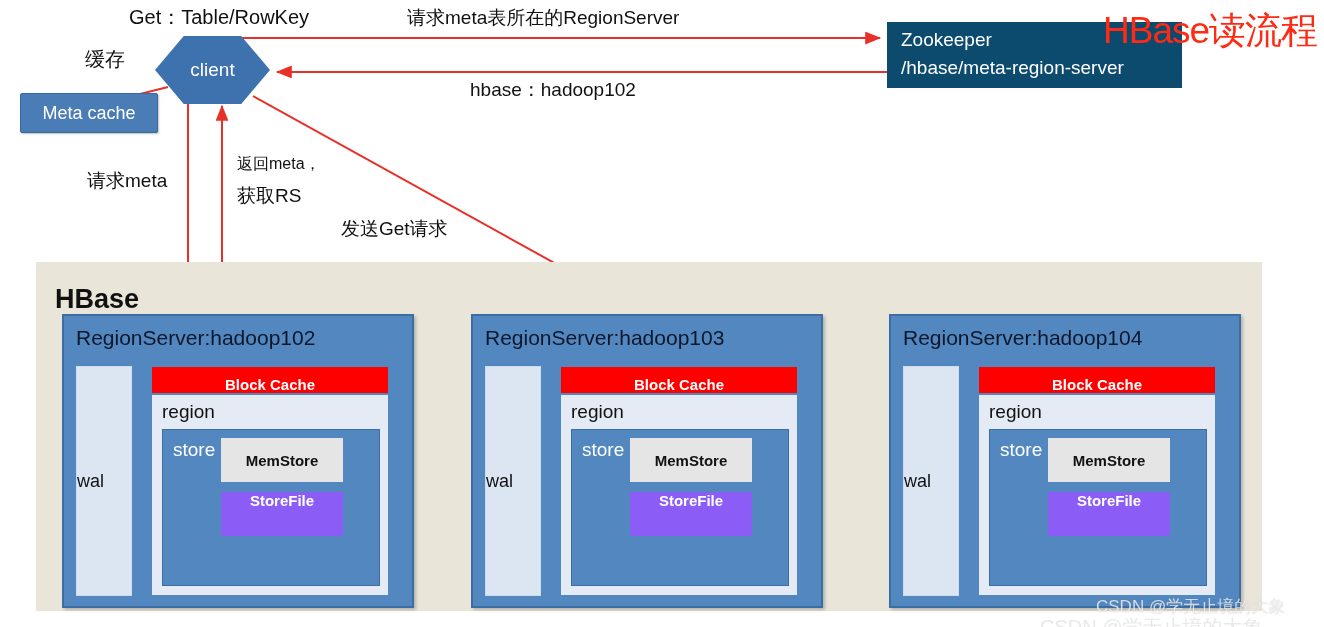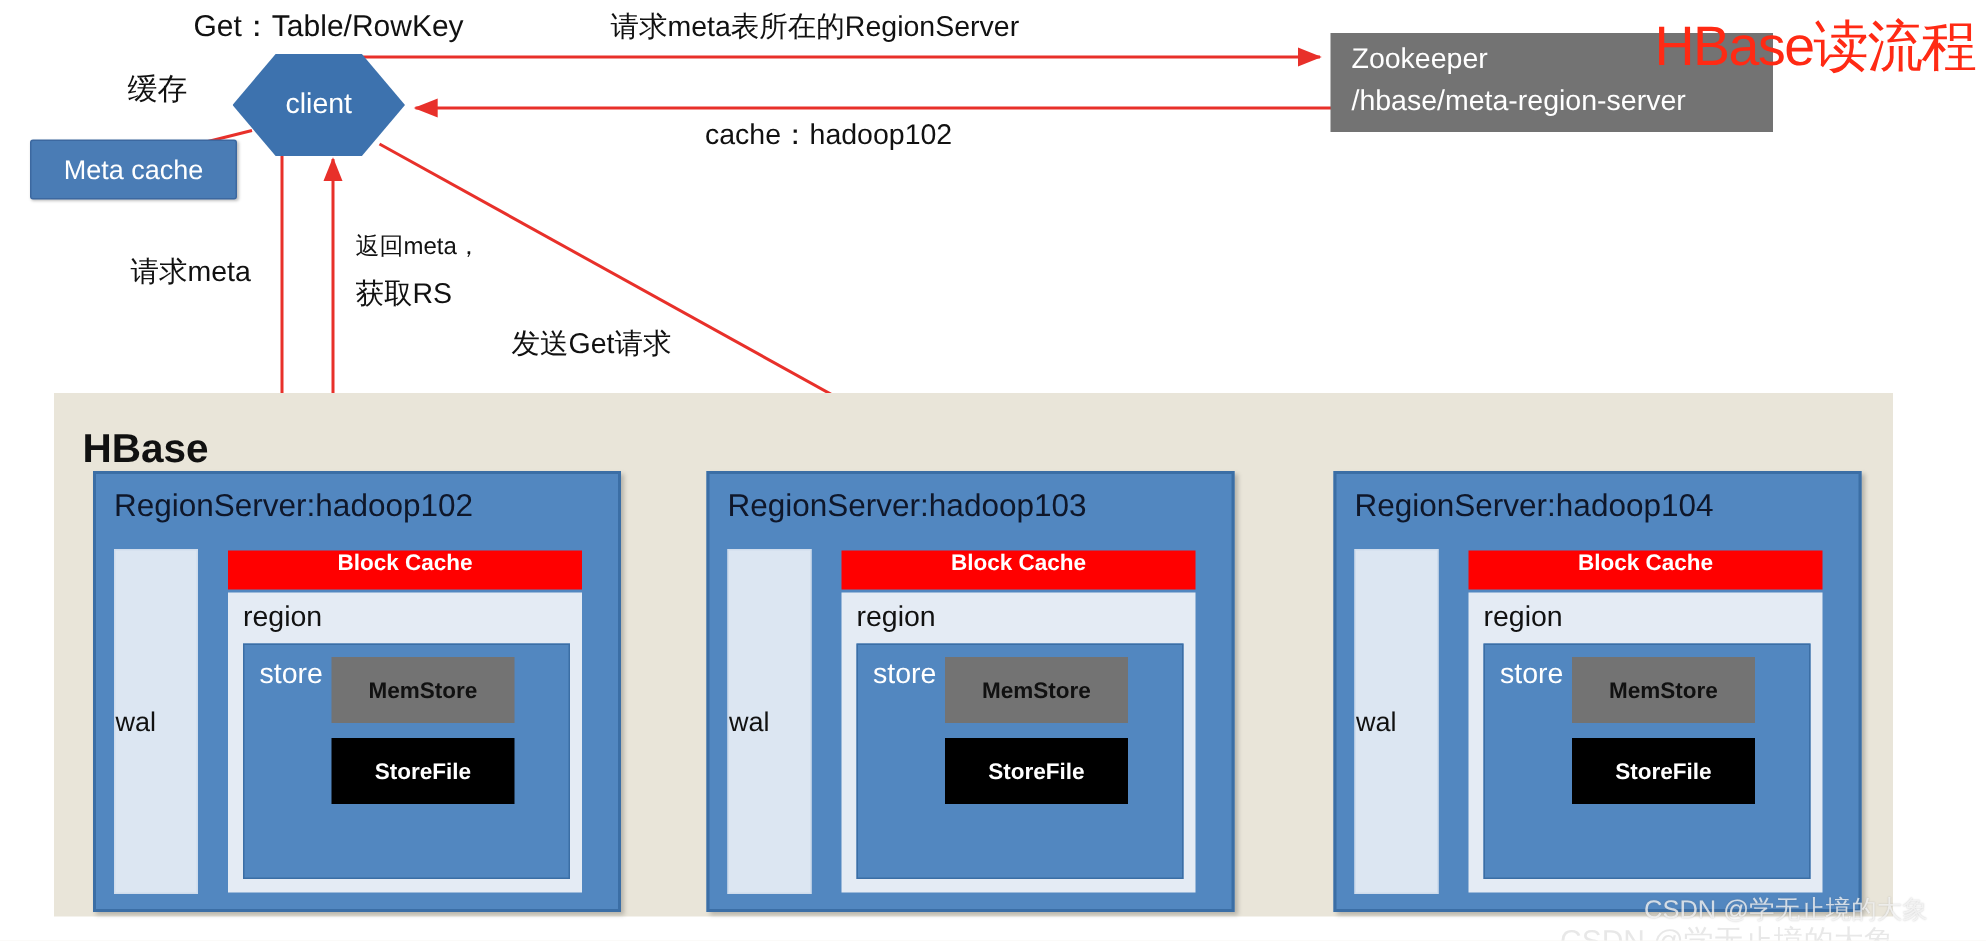--- a/index.html
+++ b/index.html
@@ -17,21 +17,21 @@
   
   .title{
     left:1103px;top:6px;
     font-size:37px;color:#FF2A14;font-weight:400;
     letter-spacing:-1px;white-space:nowrap;z-index:30;
   }
 
   
   .zk{
     left:887px;top:22px;width:295px;height:66px;
-    background:#737373;z-index:6;
+    background:#0c4a6e;z-index:6;
   }
   .zk .l1{position:absolute;left:14px;top:7px;color:#fff;font-size:19px;white-space:nowrap;}
   .zk .l2{position:absolute;left:14px;top:35px;color:#fff;font-size:19px;white-space:nowrap;}
 
   
   .client{
     left:155px;top:36px;width:115px;height:68px;
     background:#3D72AE;
     clip-path:polygon(25% 0%,75% 0%,100% 50%,75% 100%,25% 100%,0% 50%);
     z-index:8;
@@ -85,43 +85,43 @@
   }
   .wal{
     position:absolute;left:12px;top:50px;width:54px;height:228px;
     background:#DCE6F2;border:1px solid #cfdcec;
     display:flex;align-items:center;
   }
   .wal span{color:#111;font-size:18px;}
   .blockcache{
     position:absolute;left:88px;top:51px;width:236px;height:26px;
     background:#FF0000;
-    display:flex;align-items:flex-start;justify-content:center;
+    display:flex;align-items:flex-end;justify-content:center;
   }
   .blockcache span{color:#ffffff;font-size:15px;font-weight:bold;}
   .region{
     position:absolute;left:88px;top:79px;width:236px;height:200px;
     background:#E4EBF4;
   }
   .region>.rname{position:absolute;left:10px;top:6px;color:#111;font-size:19px;}
   .store{
     position:absolute;left:10px;top:34px;width:216px;height:155px;
     background:#5287C0;border:1px solid #3B6EA5;
   }
   .store>.sname{position:absolute;left:10px;top:9px;color:#ffffff;font-size:19px;}
   .memstore{
     position:absolute;left:58px;top:8px;width:122px;height:44px;
-    background:#737373;
+    background:#e5e5e5;
     display:flex;align-items:center;justify-content:center;
   }
   .memstore span{color:#111;font-size:15px;font-weight:bold;}
   .storefile{
     position:absolute;left:58px;top:62px;width:122px;height:44px;
-    background:#000000;
-    display:flex;align-items:center;justify-content:center;
+    background:#8b5cf6;
+    display:flex;justify-content:center;
   }
   .storefile span{color:#ffffff;font-size:15px;font-weight:bold;}
 
   
   .watermark{
     left:1096px;top:595px;
     color:rgba(255,255,255,.72);font-size:17px;white-space:nowrap;z-index:40;
     text-shadow:0 0 1px rgba(120,120,120,.45);
   }
   .watermark-ghost{
@@ -256,21 +256,21 @@
     <g>
       <path d="M648,314 L719,449" stroke="#121212" stroke-width="2" fill="none" marker-end="url(#blackhead)"></path>
     </g>
     <g>
       <path d="M645,314 L716,516" stroke="#121212" stroke-width="2" fill="none" marker-end="url(#blackhead)"></path>
     </g>
   </svg>
 
   <div class="abs lbl lbl-get">Get：Table/RowKey</div>
   <div class="abs lbl lbl-req-rs">请求meta表所在的RegionServer</div>
-  <div class="abs lbl lbl-meta-hadoop">cache：hadoop102</div>
+  <div class="abs lbl lbl-meta-hadoop">hbase：hadoop102</div>
   <div class="abs lbl lbl-cache">缓存</div>
   <div class="abs lbl lbl-reqmeta">请求meta</div>
   <div class="abs lbl lbl-ret1">返回meta，</div>
   <div class="abs lbl lbl-ret2">获取RS</div>
   <div class="abs lbl lbl-sendget">发送Get请求</div>
 
   <div class="abs title">HBase读流程</div>
 
   <div class="abs watermark">CSDN @学无止境的大象</div>
   <div class="abs watermark-ghost">CSDN @学无止境的大象</div>

